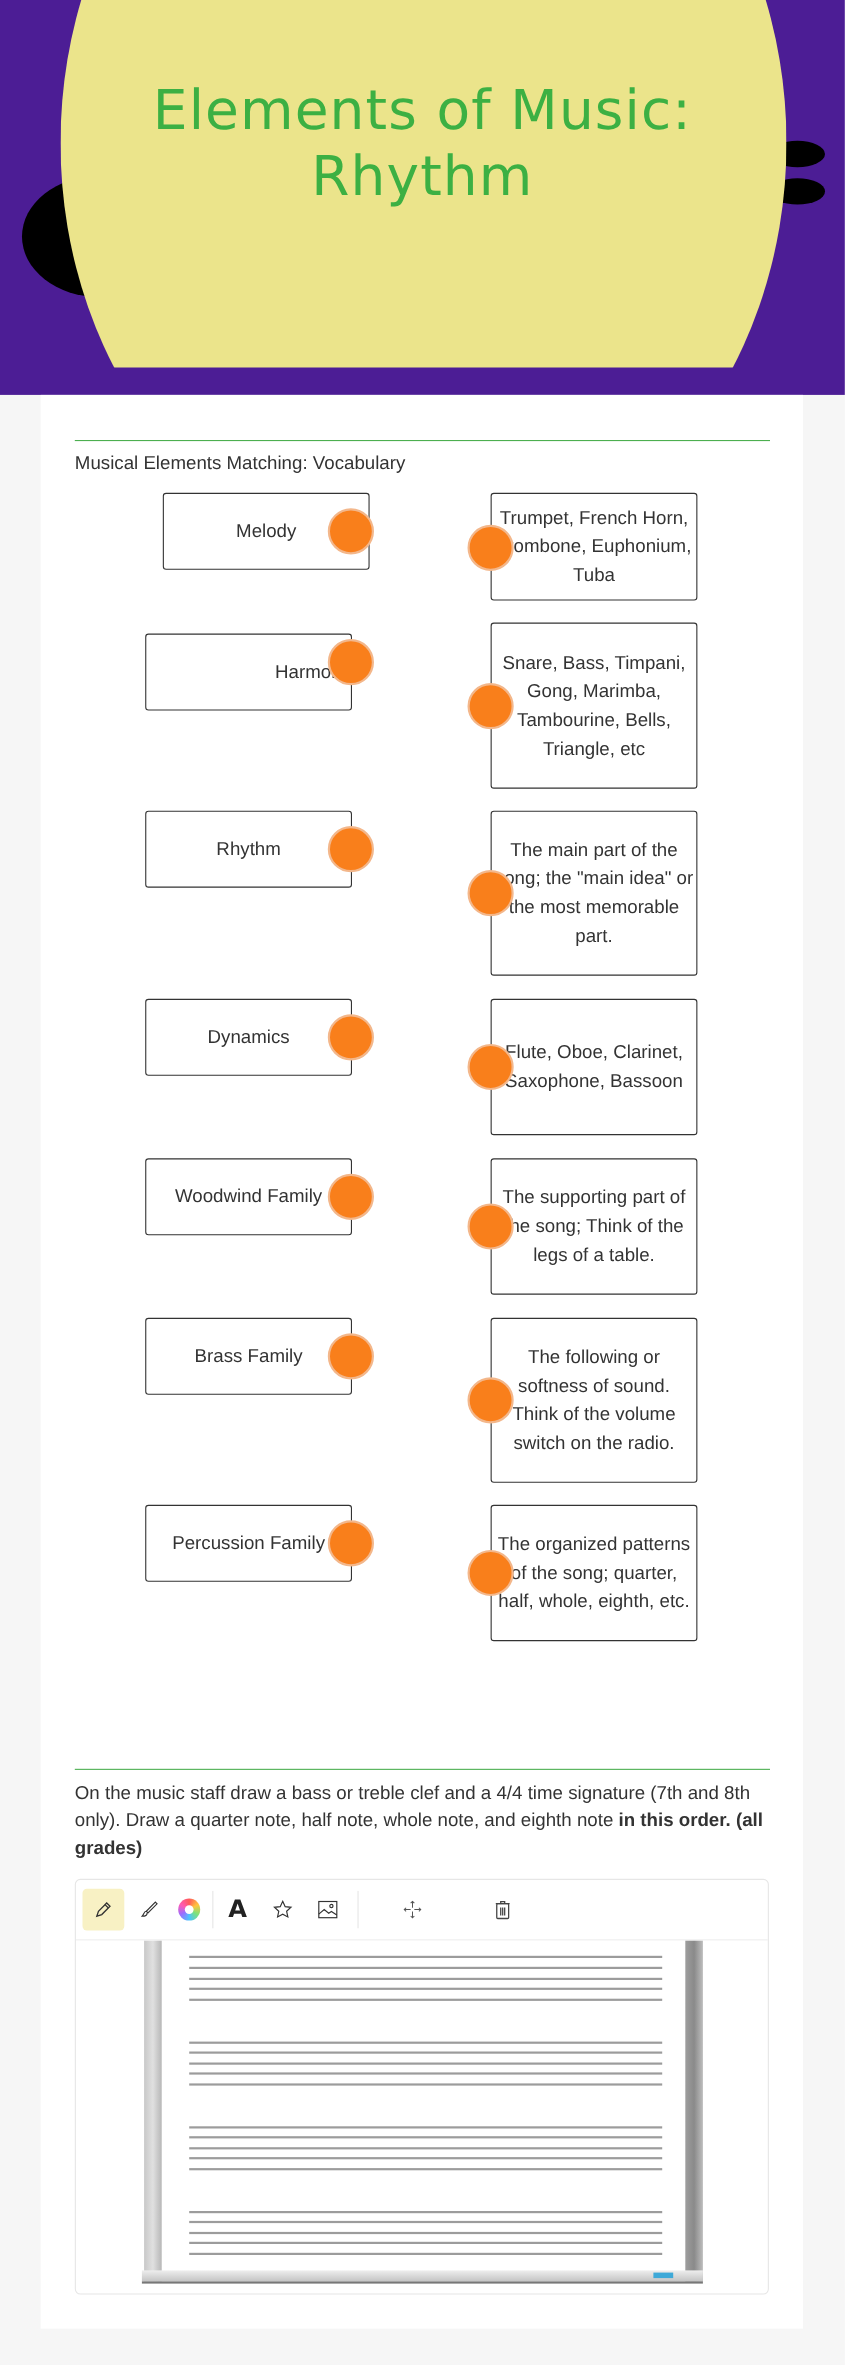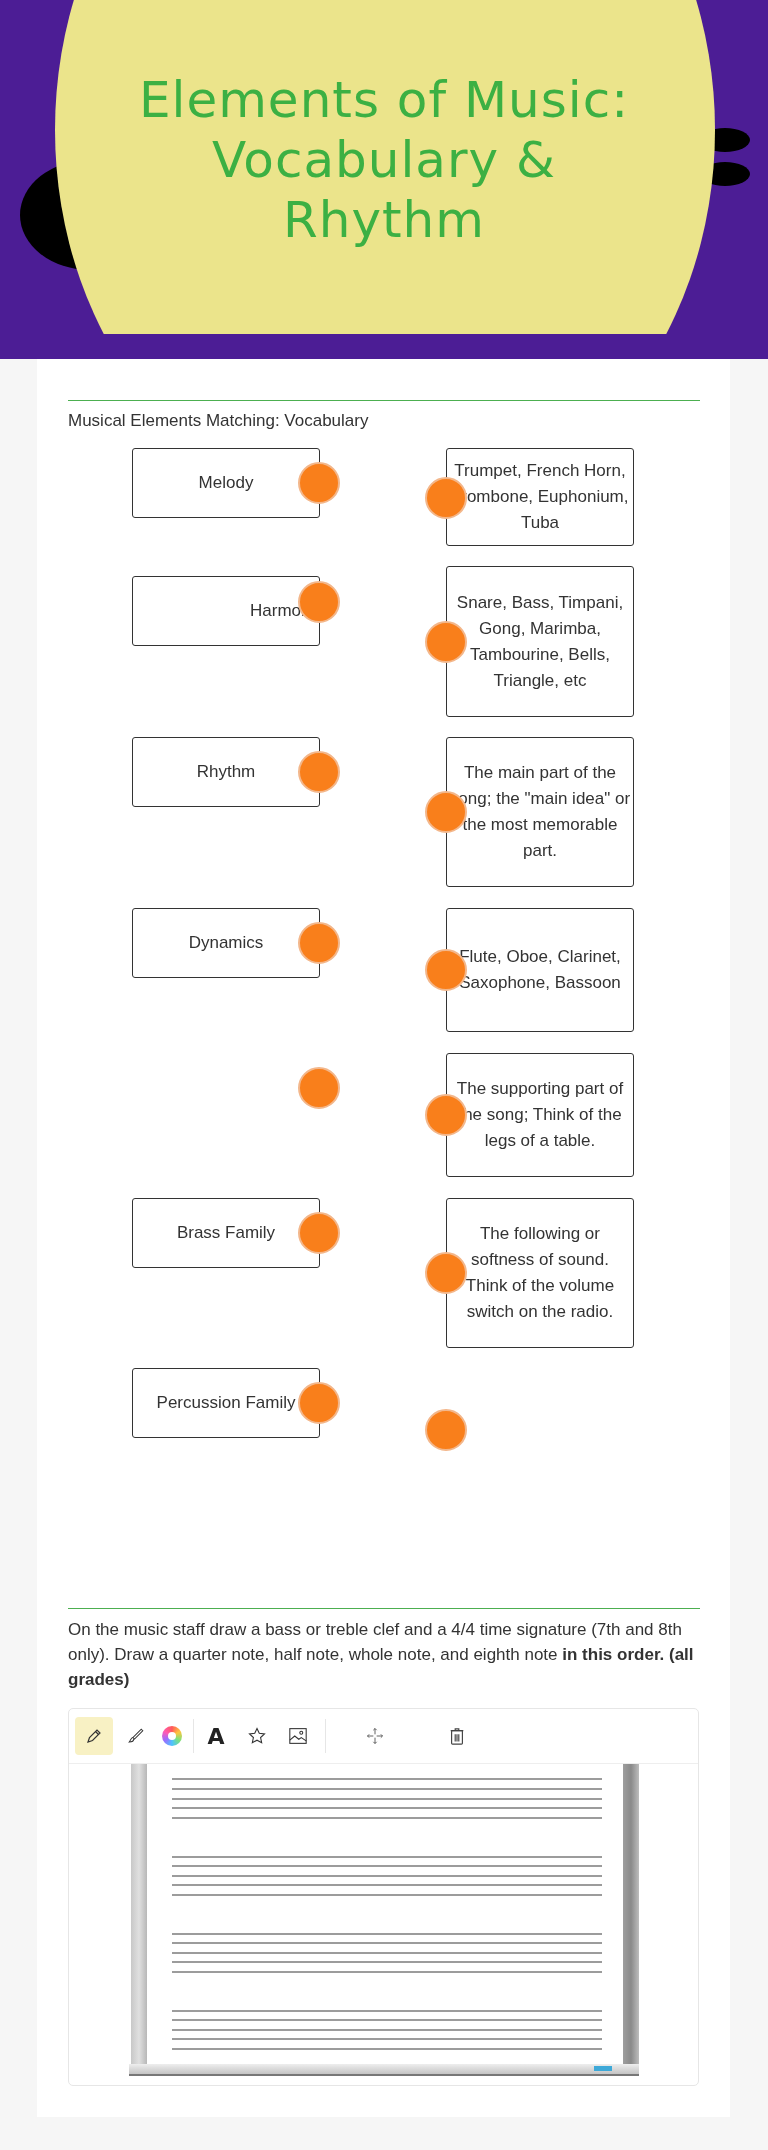--- a/index.html
+++ b/index.html
@@ -37,50 +37,52 @@
 </head>
 <body>
 
 <div class="hero">
   <div class="blob-left"></div>
   <div class="note-right" style="top:128px;"></div>
   <div class="note-right" style="top:162px;"></div>
   <div class="hero-ellipse"></div>
   <div class="hero-title">
     <div>Elements of Music:</div>
-    <div>Vocabulary &amp;</div>
     <div>Rhythm</div>
   </div>
 </div>
 
 <div class="card">
 
   <div class="sec-rule" style="top:41px;"></div>
   <div class="subtitle">Musical Elements Matching: Vocabulary</div>
 
-  <div class="box left-box" style="top:89px;">
+  <div class="box left-box" style="top:89px;margin-left:16px;">
       <span>Melody</span>
     </div>
   <div class="dot" style="left:261px;top:103px;"></div>
 
   <div class="box left-box" style="top:217px;justify-content:flex-end;">
       <span>Harmony</span>
     </div>
   <div class="dot" style="left:261px;top:222px;"></div>
 
   <div class="box left-box" style="top:378px;">
       <span>Rhythm</span>
     </div>
   <div class="dot" style="left:261px;top:392px;"></div>
 
   <div class="box left-box" style="top:549px;">
       <span>Dynamics</span>
     </div>
   <div class="dot" style="left:261px;top:563px;"></div>
 
+  <div class="box left-box" style="top:694px;">
+      <span>Woodwind Family</span>
+    </div>
   <div class="dot" style="left:261px;top:708px;"></div>
 
   <div class="box left-box" style="top:839px;">
       <span>Brass Family</span>
     </div>
   <div class="dot" style="left:261px;top:853px;"></div>
 
   <div class="box left-box" style="top:1009px;">
       <span>Percussion Family</span>
     </div>
@@ -109,20 +111,23 @@
   <div class="box right-box" style="top:694px;height:124px;">
       <span>The supporting part of the song; Think of the legs of a table.</span>
     </div>
   <div class="dot" style="left:388px;top:735px;"></div>
 
   <div class="box right-box" style="top:839px;height:150px;">
       <span>The following or softness of sound. Think of the volume switch on the radio.</span>
     </div>
   <div class="dot" style="left:388px;top:893px;"></div>
 
+  <div class="box right-box" style="top:1009px;height:124px;">
+      <span>The organized patterns of the song; quarter, half, whole, eighth, etc.</span>
+    </div>
   <div class="dot" style="left:388px;top:1050px;"></div>
 
   <div class="sec-rule" style="top:1249px;"></div>
   <div class="instructions"><span>On the music staff draw a bass or treble clef and a 4/4 time signature (7th and 8th only). Draw a quarter note, half note, whole note, and eighth note </span><b>in this order. (all grades)</b></div>
 
   <div class="widget">
     <div class="toolbar">
       <div class="tool active" style="left:6px;">
         <svg width="18" height="18" viewBox="0 0 24 24" fill="none" stroke="#333" stroke-width="1.6">
             <path d="M4 20l2-6L16 4l4 4-10 10z"></path>

